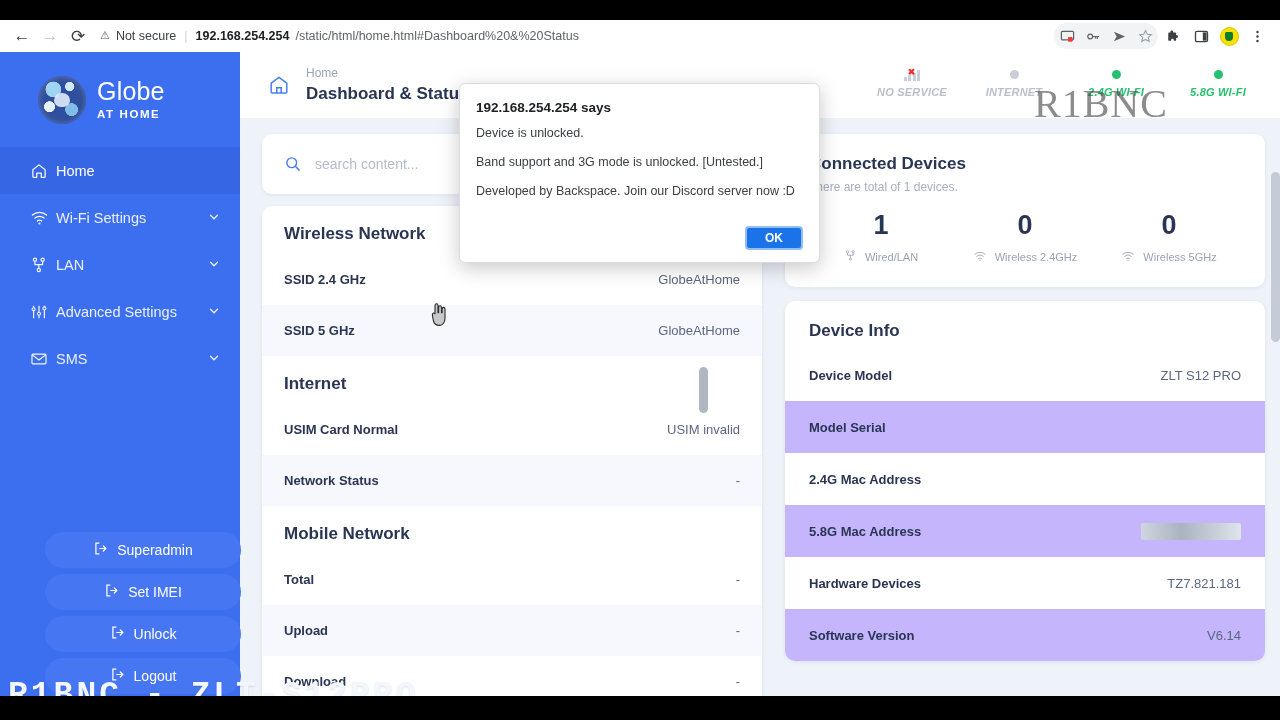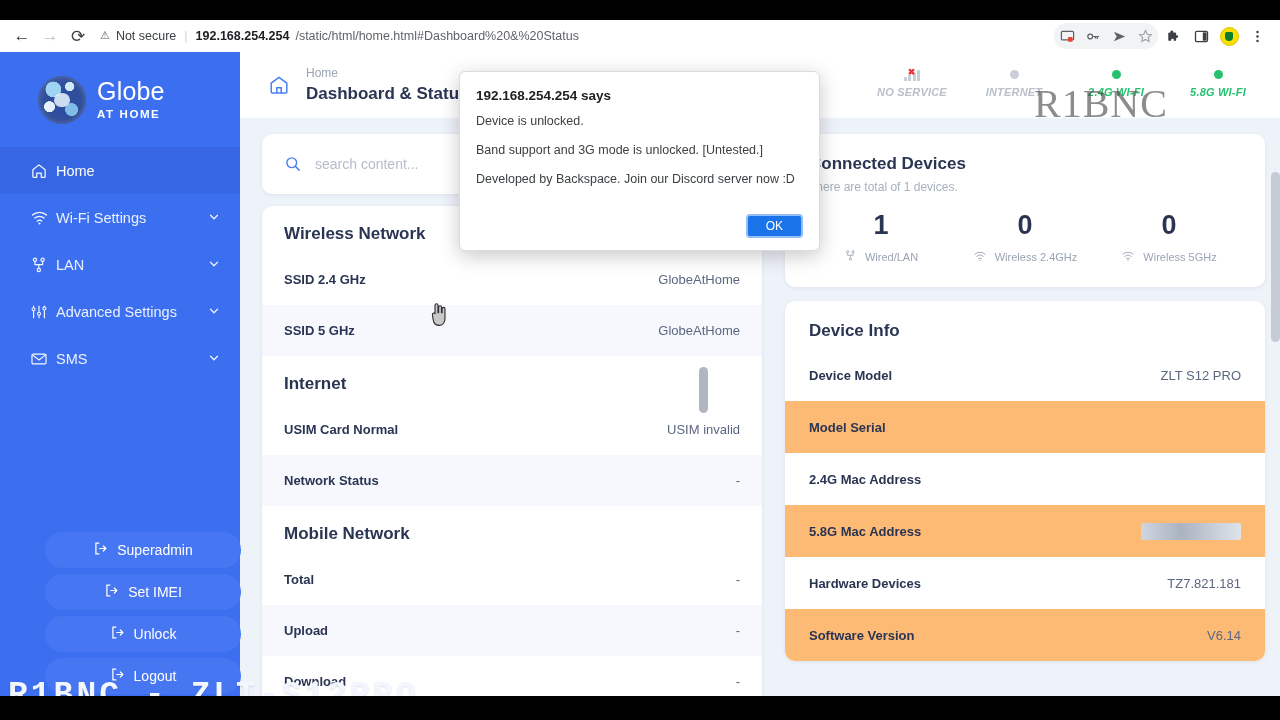--- a/index.html
+++ b/index.html
@@ -148,49 +148,49 @@
   #devices-card { padding: 20px 24px 22px; margin-bottom: 14px; }
   #devices-title { font-size: 17px; font-weight: bold; color: #2a3553; }
   #devices-sub { font-size: 12px; color: #a6b0c0; margin-top: 6px; }
   #devices-stats { display: flex; margin-top: 16px; }
   .dev-stat { flex: 1; text-align: center; }
   .dev-stat .num { font-size: 27px; font-weight: bold; color: #2a3553; }
   .dev-stat .lbl { margin-top: 8px; font-size: 11px; color: #9aa4b5; display: flex; align-items: center; justify-content: center; gap: 8px; }
 
   #info-title { font-size: 17px; font-weight: bold; color: #2a3553; padding: 20px 24px 8px; }
   .irow { height: 52px; display: flex; align-items: center; justify-content: space-between; padding: 0 24px; font-size: 13px; }
-  .irow.alt { background: #fdba74; }
+  .irow.alt { background: #c4b5fd; }
   .irow .k { color: #2a3553; font-weight: bold; }
   .irow .v { color: #5b6780; }
 
   .redacted { display: inline-block; height: 17px; border-radius: 2px; background: linear-gradient(90deg,#cfd6e0,#aab3c0 40%,#dfe4eb); }
 
   
   #page-scroll {
     position: absolute; right: 0; top: 0; width: 9px; height: 644px; background: transparent;
   }
   #page-scroll .thumb { position: absolute; top: 120px; left: 0; width: 9px; height: 170px; background: #c6ccd6; border-radius: 5px; }
   #inner-scroll { position: absolute; left: 699px; top: 250px; width: 9px; height: 160px; }
   #inner-scroll .thumb { position: absolute; top: 65px; width: 9px; height: 46px; background: #b0b7c1; border-radius: 5px; }
 
   
   #dialog-overlay { position: absolute; left: 0; top: 32px; width: 1280px; height: 644px; pointer-events: none; }
   #dialog {
-    position: absolute; left: 459px; top: 19px; width: 361px; min-height: 180px;
+    position: absolute; left: 459px; top: 31px; width: 361px; min-height: 180px;
     background: #fff; border-radius: 6px; border: 1px solid #dadce0;
     box-shadow: 0 5px 20px rgba(0,0,0,.22); pointer-events: auto;
     padding: 16px 16px 12px 16px; display: flex; flex-direction: column;
   }
   #dlg-title { font-size: 13.5px; color: #202124; font-weight: bold; margin-bottom: 10px; }
   #dlg-body p { font-size: 12.5px; color: #3c4043; line-height: 1.35; margin-bottom: 12px; }
   #dlg-actions { margin-top: auto; display: flex; justify-content: flex-end; padding-top: 6px; }
   #dlg-ok {
     min-width: 52px; height: 24px; padding: 0 18px;
     background: #1a73e8; color: #fff; font-size: 12px; border: 2px solid #94bdf5;
-    border-radius: 4px; cursor: pointer; font-family: "Liberation Sans", sans-serif;
+    border-radius: 4px; cursor: pointer; font-family: "Liberation Sans", sans-serif; font-weight: bold;
   }
 
   
   .wm { position: absolute; pointer-events: none; font-family: "Liberation Serif", serif; }
   #wm-top {
     left: 1034px; top: 60px; font-size: 40px; color: rgba(70,70,70,.62);
     letter-spacing: 1px; font-family: "Liberation Serif", serif;
   }
   #wm-bottom {
     left: 8px; top: 657px; font-size: 33px; font-weight: bold; color: #f2f6ff;

